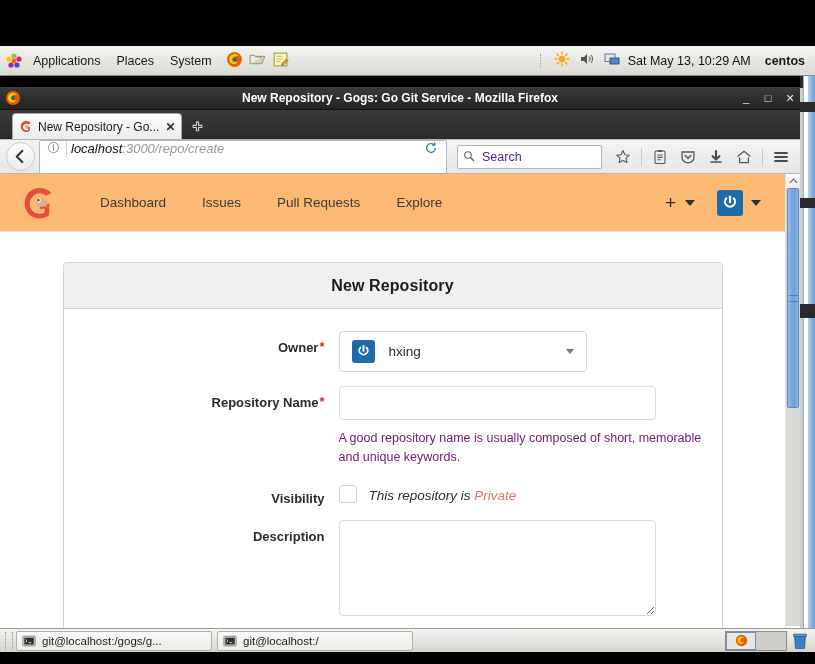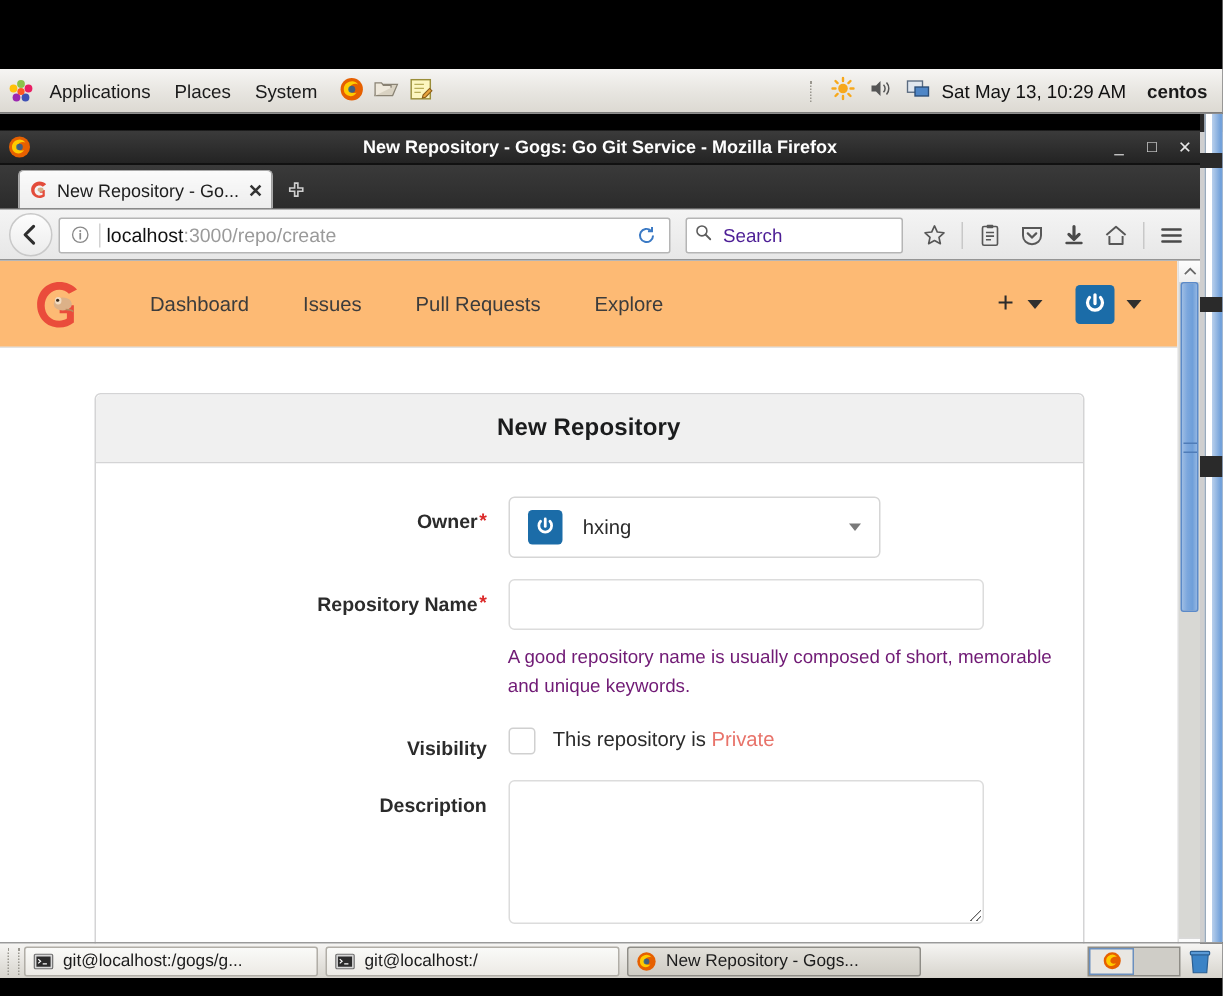--- a/index.html
+++ b/index.html
@@ -71,22 +71,22 @@
     border-bottom:1px solid #b6b6b6;display:flex;align-items:center;
     padding:0 6px;box-sizing:border-box;gap:4px;
   }
   .navbtn{width:26px;height:26px;display:flex;align-items:center;justify-content:center;color:#4d4d4d;}
   .back-btn{
     width:27px;height:27px;border-radius:50%;border:1px solid #c9c9c9;
     background:linear-gradient(to bottom,#fdfdfd,#ececec);
     display:flex;align-items:center;justify-content:center;color:#2e2e2e;
   }
   .urlbar{
-    flex:1;height:24px;background:#fff;border:1px solid #b5b5b5;border-radius:2px;
-    display:flex;align-items:center;padding:0 4px;box-sizing:border-box;min-width:0;
+    flex:1;height:34px;background:#fff;border:1px solid #b5b5b5;border-radius:2px;
+    display:flex;align-items:flex-start;padding:0 4px;box-sizing:border-box;min-width:0;font-style:italic;
   }
   .url-ident{width:18px;display:flex;align-items:center;justify-content:center;color:#8a8a8a;}
   .url-sep{width:1px;height:16px;background:#d2d2d2;margin:0 4px;}
   .url-text{flex:1;font-size:13px;color:#9a9a9a;white-space:nowrap;overflow:hidden;}
   .url-text b{color:#111;font-weight:normal;}
   .url-reload{width:22px;display:flex;align-items:center;justify-content:center;color:#3a79c4;font-size:14px;}
   .searchbar{
     width:145px;height:24px;background:#fff;border:1px solid #b5b5b5;border-radius:2px;
     display:flex;align-items:center;padding:0 5px;box-sizing:border-box;margin-left:6px;
   }
@@ -138,21 +138,21 @@
     display:flex;align-items:center;padding:0 12px;box-sizing:border-box;
   }
   .owner-avatar{width:23px;height:23px;border-radius:3px;background:#1b6ca8;display:flex;align-items:center;justify-content:center;flex:0 0 auto;}
   .owner-name{font-size:13.5px;color:#2b2b2b;margin-left:14px;flex:1;}
   .owner-caret{width:0;height:0;border-left:4px solid transparent;border-right:4px solid transparent;border-top:5px solid #7a7a7a;}
   .text-input{
     width:317px;height:34px;border:1px solid #dcdcdc;border-radius:4px;background:#fff;
     box-sizing:border-box;
   }
   .help-text{font-size:12.5px;color:#701a75;line-height:1.55;margin-top:9px;width:368px;}
-  .vis-row{display:flex;align-items:flex-start;padding-top:3px;}
+  .vis-row{display:flex;align-items:flex-end;padding-top:3px;font-style:italic;}
   .checkbox{
     width:16px;height:16px;border:1px solid #d0d0d0;border-radius:3px;background:#fff;flex:0 0 auto;
   }
   .vis-label{font-size:13.5px;color:#2b2b2b;margin-left:12px;}
   .vis-label .priv{color:#e8736a;}
   .textarea{
     width:317px;height:96px;border:1px solid #dcdcdc;border-radius:4px;background:#fff;box-sizing:border-box;
   }
 
   
@@ -525,30 +525,20 @@
         <svg width="14" height="14" viewBox="0 0 16 16">
           <rect x="1" y="2.5" width="14" height="11" rx="1" fill="#d8d8d8" stroke="#6f6f6f" stroke-width="0.9"></rect>
           <rect x="2.6" y="4.2" width="10.8" height="7.8" fill="#2b2b2b"></rect>
           <path d="M4 6.2l1.8 1.6L4 9.4" fill="none" stroke="#fff" stroke-width="0.9"></path>
           <path d="M7.4 9.8h3.2" stroke="#fff" stroke-width="0.9"></path>
         </svg>
       </span>
       <span class="tlabel">git@localhost:/</span>
     </div>
 
-    <div class="task active">
-      <span class="ticon">
-        <svg width="14" height="14" viewBox="0 0 16 16">
-          <circle cx="8" cy="8" r="7" fill="#e66000"></circle>
-          <path d="M3 8a5 5 0 0 1 9-3c-2-1-5 0-5.5 2.5C6 10 9 11 11 10c-1 2-3.5 3-5.8 1.8C3.6 10.9 3 9.5 3 8z" fill="#ffcb00"></path>
-          <circle cx="8" cy="8" r="2.2" fill="#0b5ea8" opacity=".75"></circle>
-        </svg>
-      </span>
-      <span class="tlabel">New Repository - Gogs...</span>
-    </div>
 
     <div class="tb-right">
       <div class="workspaces">
         <div class="ws active">
           <svg width="13" height="13" viewBox="0 0 16 16">
             <circle cx="8" cy="8" r="7" fill="#e66000"></circle>
             <path d="M3 8a5 5 0 0 1 9-3c-2-1-5 0-5.5 2.5C6 10 9 11 11 10c-1 2-3.5 3-5.8 1.8C3.6 10.9 3 9.5 3 8z" fill="#ffcb00"></path>
           </svg>
         </div>
         <div class="ws"></div>

